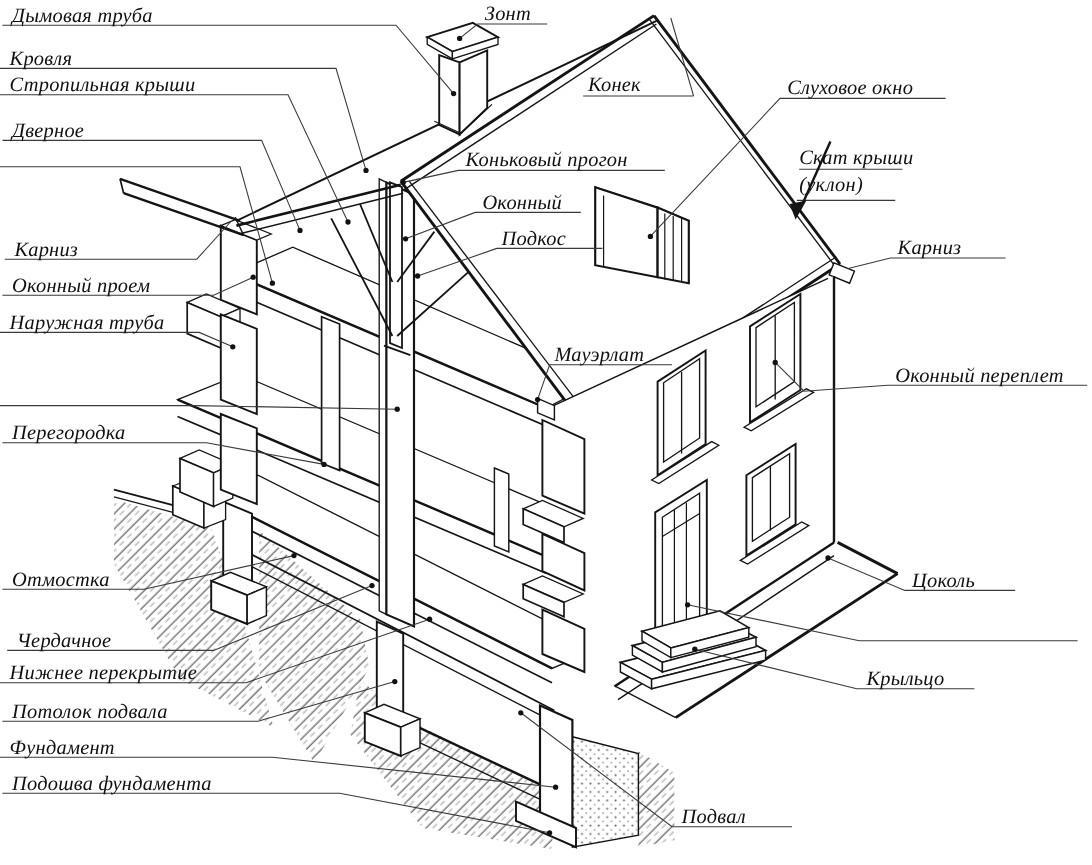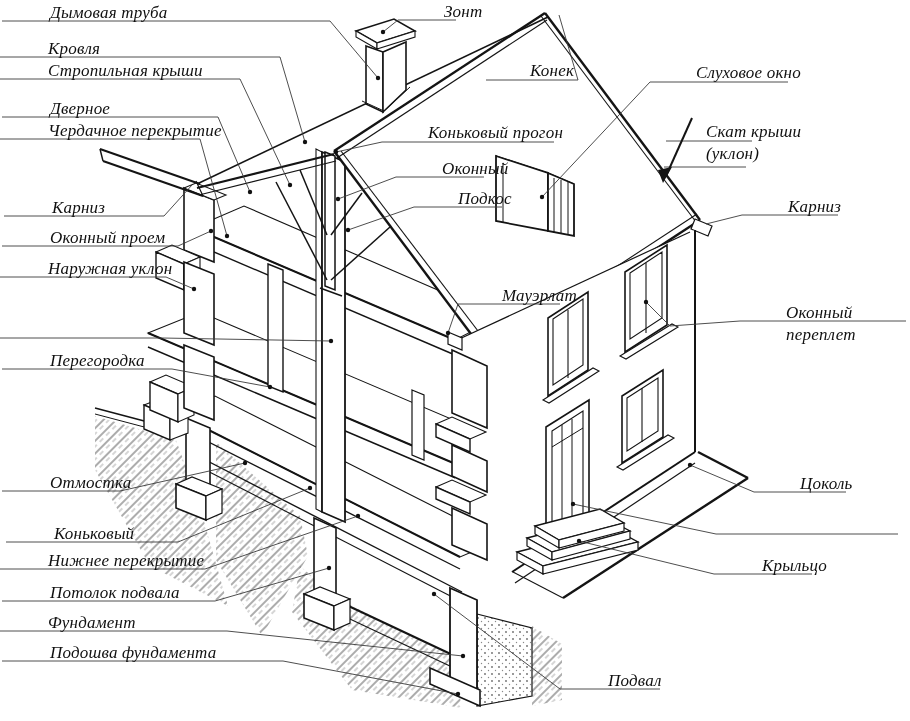--- a/index.html
+++ b/index.html
@@ -1,20 +1,20 @@
 <!DOCTYPE html>
 <html><head>
 <meta charset="utf-8">
 <style>
   html,body{margin:0;padding:0;background:#fff;}
   #stage{position:relative;width:910px;height:721px;background:#fff;overflow:hidden;
          font-family:"Liberation Serif",serif;}
   #drawing{position:absolute;left:0;top:0;}
   .lbl{position:absolute;font-style:italic;font-size:17px;line-height:1.3;color:#101010;
-       white-space:pre-line;letter-spacing:.2px;margin-left:40px;}
+       white-space:pre-line;letter-spacing:.2px;}
 </style>
 </head>
 <body>
 <div id="stage">
 
 <svg id="drawing" width="910" height="721" viewBox="0 0 910 721">
   <defs>
     <pattern id="hatch" width="9" height="9" patternUnits="userSpaceOnUse" patternTransform="rotate(45)">
       <line x1="1" y1="0" x2="1" y2="9" stroke="#5a5a5a" stroke-width="1"></line>
       <line x1="5" y1="3" x2="5" y2="8" stroke="#8a8a8a" stroke-width="0.7"></line>
@@ -253,27 +253,26 @@
         <circle cx="338" cy="199" r="2.2"></circle>
     <circle cx="348" cy="230" r="2.2"></circle>
         <circle cx="448" cy="333" r="2.2"></circle>
   </g>
 </svg>
 
 <div class="lbl" style="left:10px;top:2px">Дымовая труба</div>
 <div class="lbl" style="left:8px;top:38px">Кровля</div>
 <div class="lbl" style="left:8px;top:60px">Стропильная крыши</div>
 <div class="lbl" style="left:10px;top:98px">Дверное</div>
-<div class="lbl" style="left:8px;top:120px">Чердачное перекрытие</div>
 <div class="lbl" style="left:12px;top:197px">Карниз</div>
 <div class="lbl" style="left:10px;top:227px">Оконный проем</div>
-<div class="lbl" style="left:8px;top:258px">Наружная уклон</div>
+<div class="lbl" style="left:8px;top:258px">Наружная труба</div>
 <div class="lbl" style="left:10px;top:350px">Перегородка</div>
 <div class="lbl" style="left:10px;top:472px">Отмостка</div>
-<div class="lbl" style="left:14px;top:523px">Коньковый</div>
+<div class="lbl" style="left:14px;top:523px">Чердачное</div>
 <div class="lbl" style="left:8px;top:550px">Нижнее перекрытие</div>
 <div class="lbl" style="left:10px;top:582px">Потолок подвала</div>
 <div class="lbl" style="left:8px;top:612px">Фундамент</div>
 <div class="lbl" style="left:10px;top:642px">Подошва фундамента</div>
 <div class="lbl" style="left:404px;top:1px">Зонт</div>
 <div class="lbl" style="left:490px;top:60px">Конек</div>
 <div class="lbl" style="left:656px;top:62px">Слуховое окно</div>
 <div class="lbl" style="left:666px;top:121px">Скат крыши
 (уклон)</div>
 <div class="lbl" style="left:748px;top:196px">Карниз</div>

